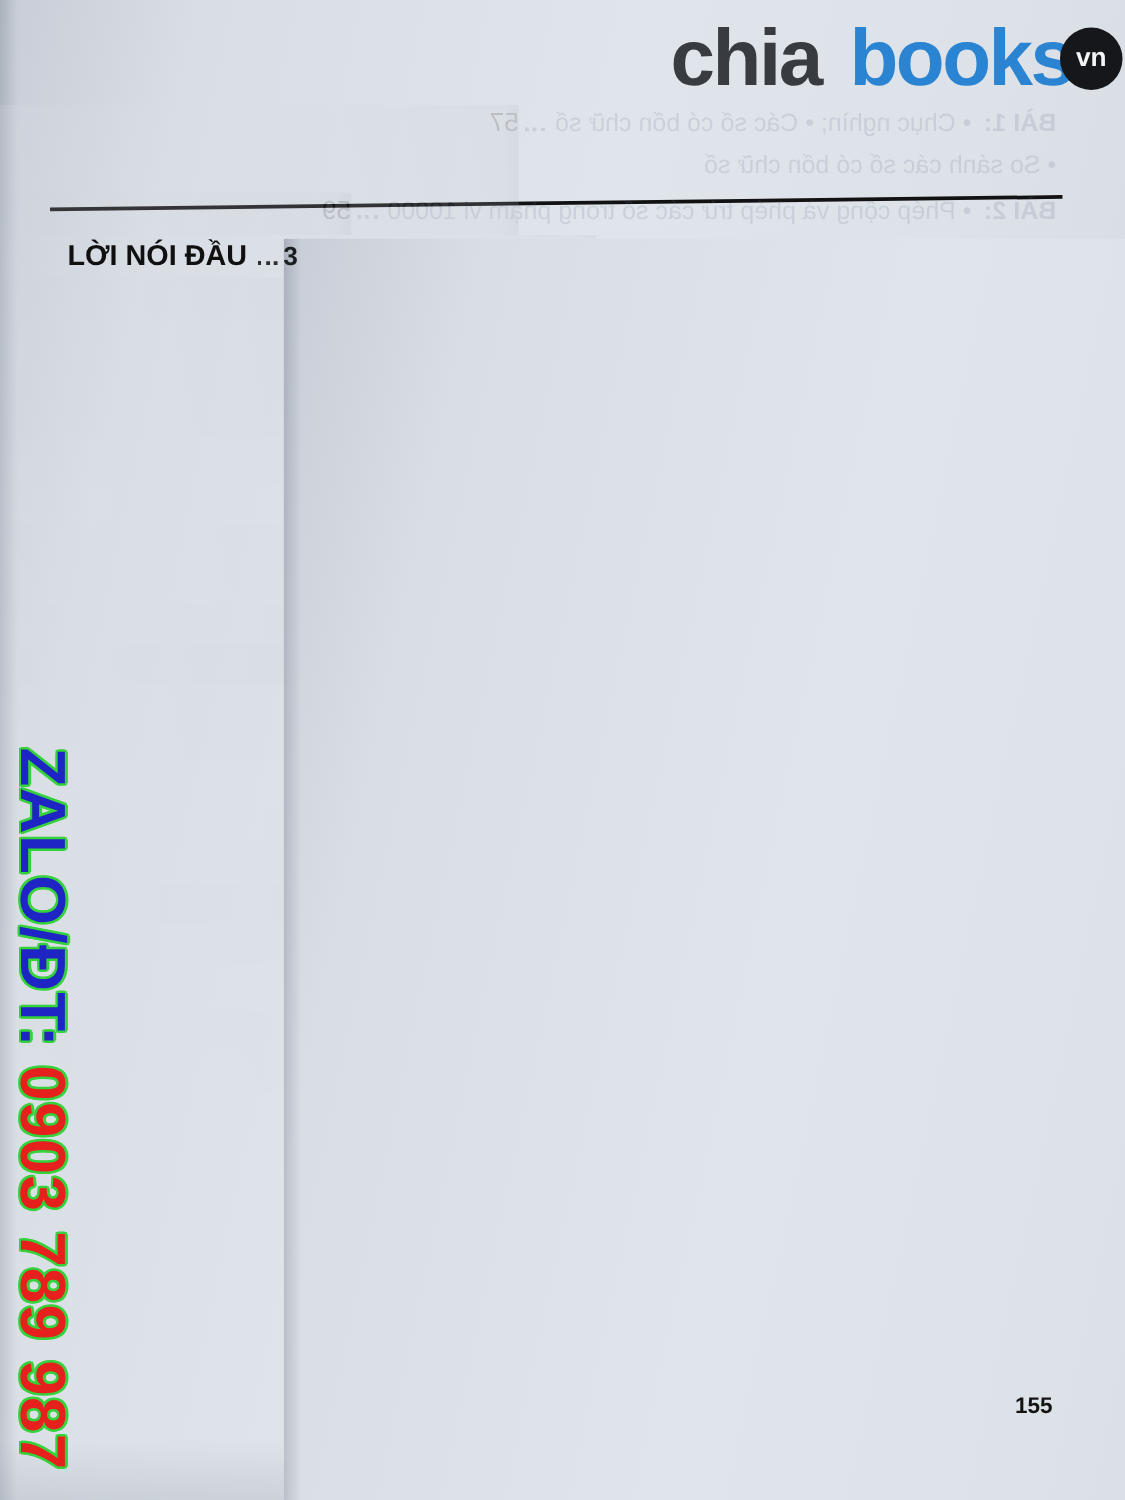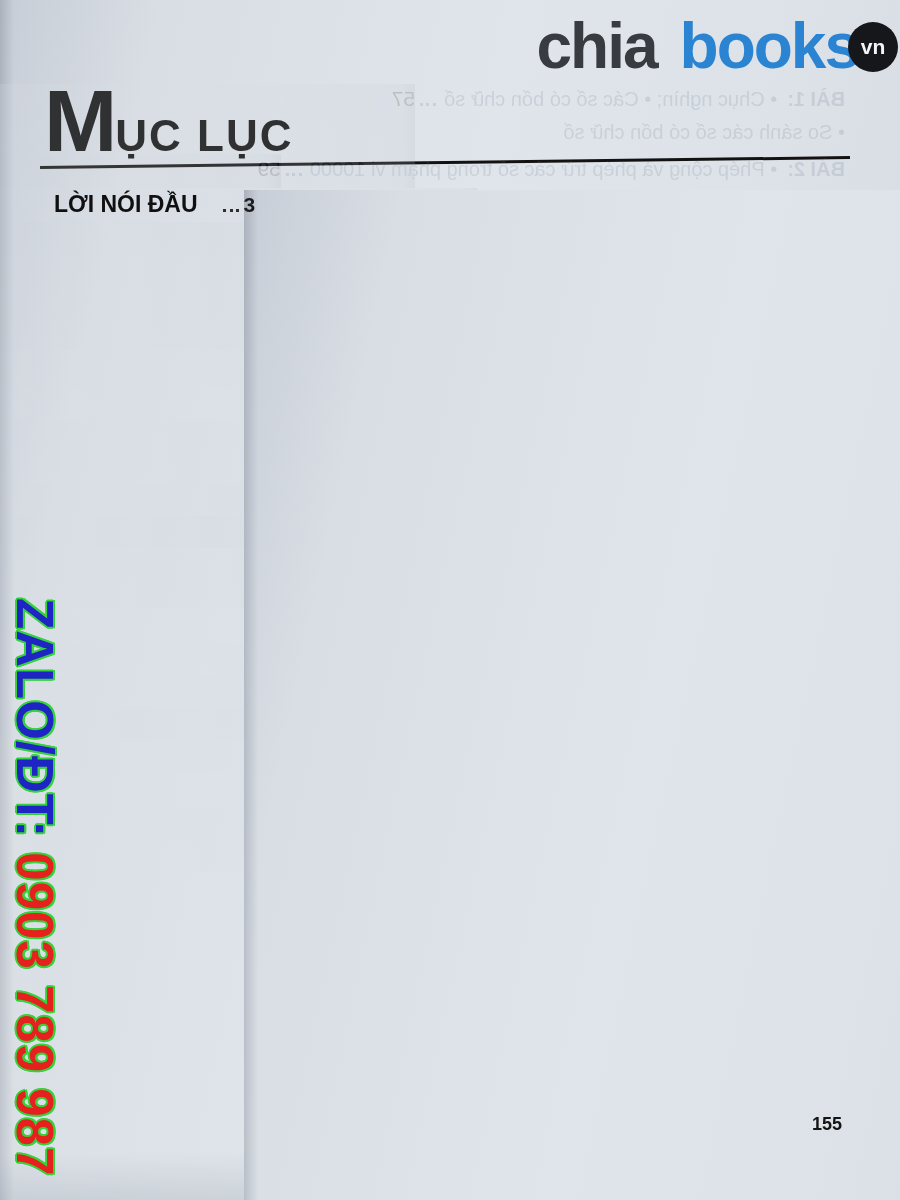--- a/index.html
+++ b/index.html
@@ -31,21 +31,21 @@
 
   
   .toc{position:absolute;left:54px;right:50px;top:190px;z-index:3;}
   .row{display:flex;align-items:baseline;line-height:29px;min-height:29px;font-size:21.5px;}
   .row .label{flex:none;font-weight:700;color:#101010;}
   .row .text{flex:none;}
   .row .lead{flex:1 1 auto;min-width:16px;border-bottom:3px dotted #2e2e2e;
              margin:0 5px 6px 8px;}
   .row .page{flex:none;font-size:21px;color:#161616;}
   .row.section{font-weight:700;font-size:23px;margin-top:17px;}
-  .row.section .label{margin-right:17px;}
+  .row.section .label{margin-right:0;}
   .row.section:first-child{margin-top:0;}
 
   
   .bleed{position:absolute;inset:0;transform:scaleX(-1);opacity:.17;color:#5f7089;z-index:1;
          pointer-events:none;}
   .bleed .row{position:absolute;left:55px;right:55px;font-size:20px;}
   .bleed .row .lead{border-bottom:3px dotted #5f7089;}
   .bleed .row .label{color:inherit;width:auto;margin-right:10px;}
 
   
@@ -253,21 +253,20 @@
       </div>
     </div>
 
   <div class="brand-wrap">
     <div class="brand"><span class="davi">chia</span><span class="books">books</span></div>
     <div class="vn-badge">
       <span>vn</span>
     </div>
   </div>
 
-  <div class="title-wrap"><span class="title-initial">M</span><span class="title-rest">ỤC LỤC</span></div>
   <div class="title-rule"></div>
 
   <main class="toc" id="toc-list">
       <div class="row section">
         <span class="label">LỜI NÓI ĐẦU</span>
         <span class="lead"></span>
         <span class="page">3</span>
       </div>
     </main>
 

